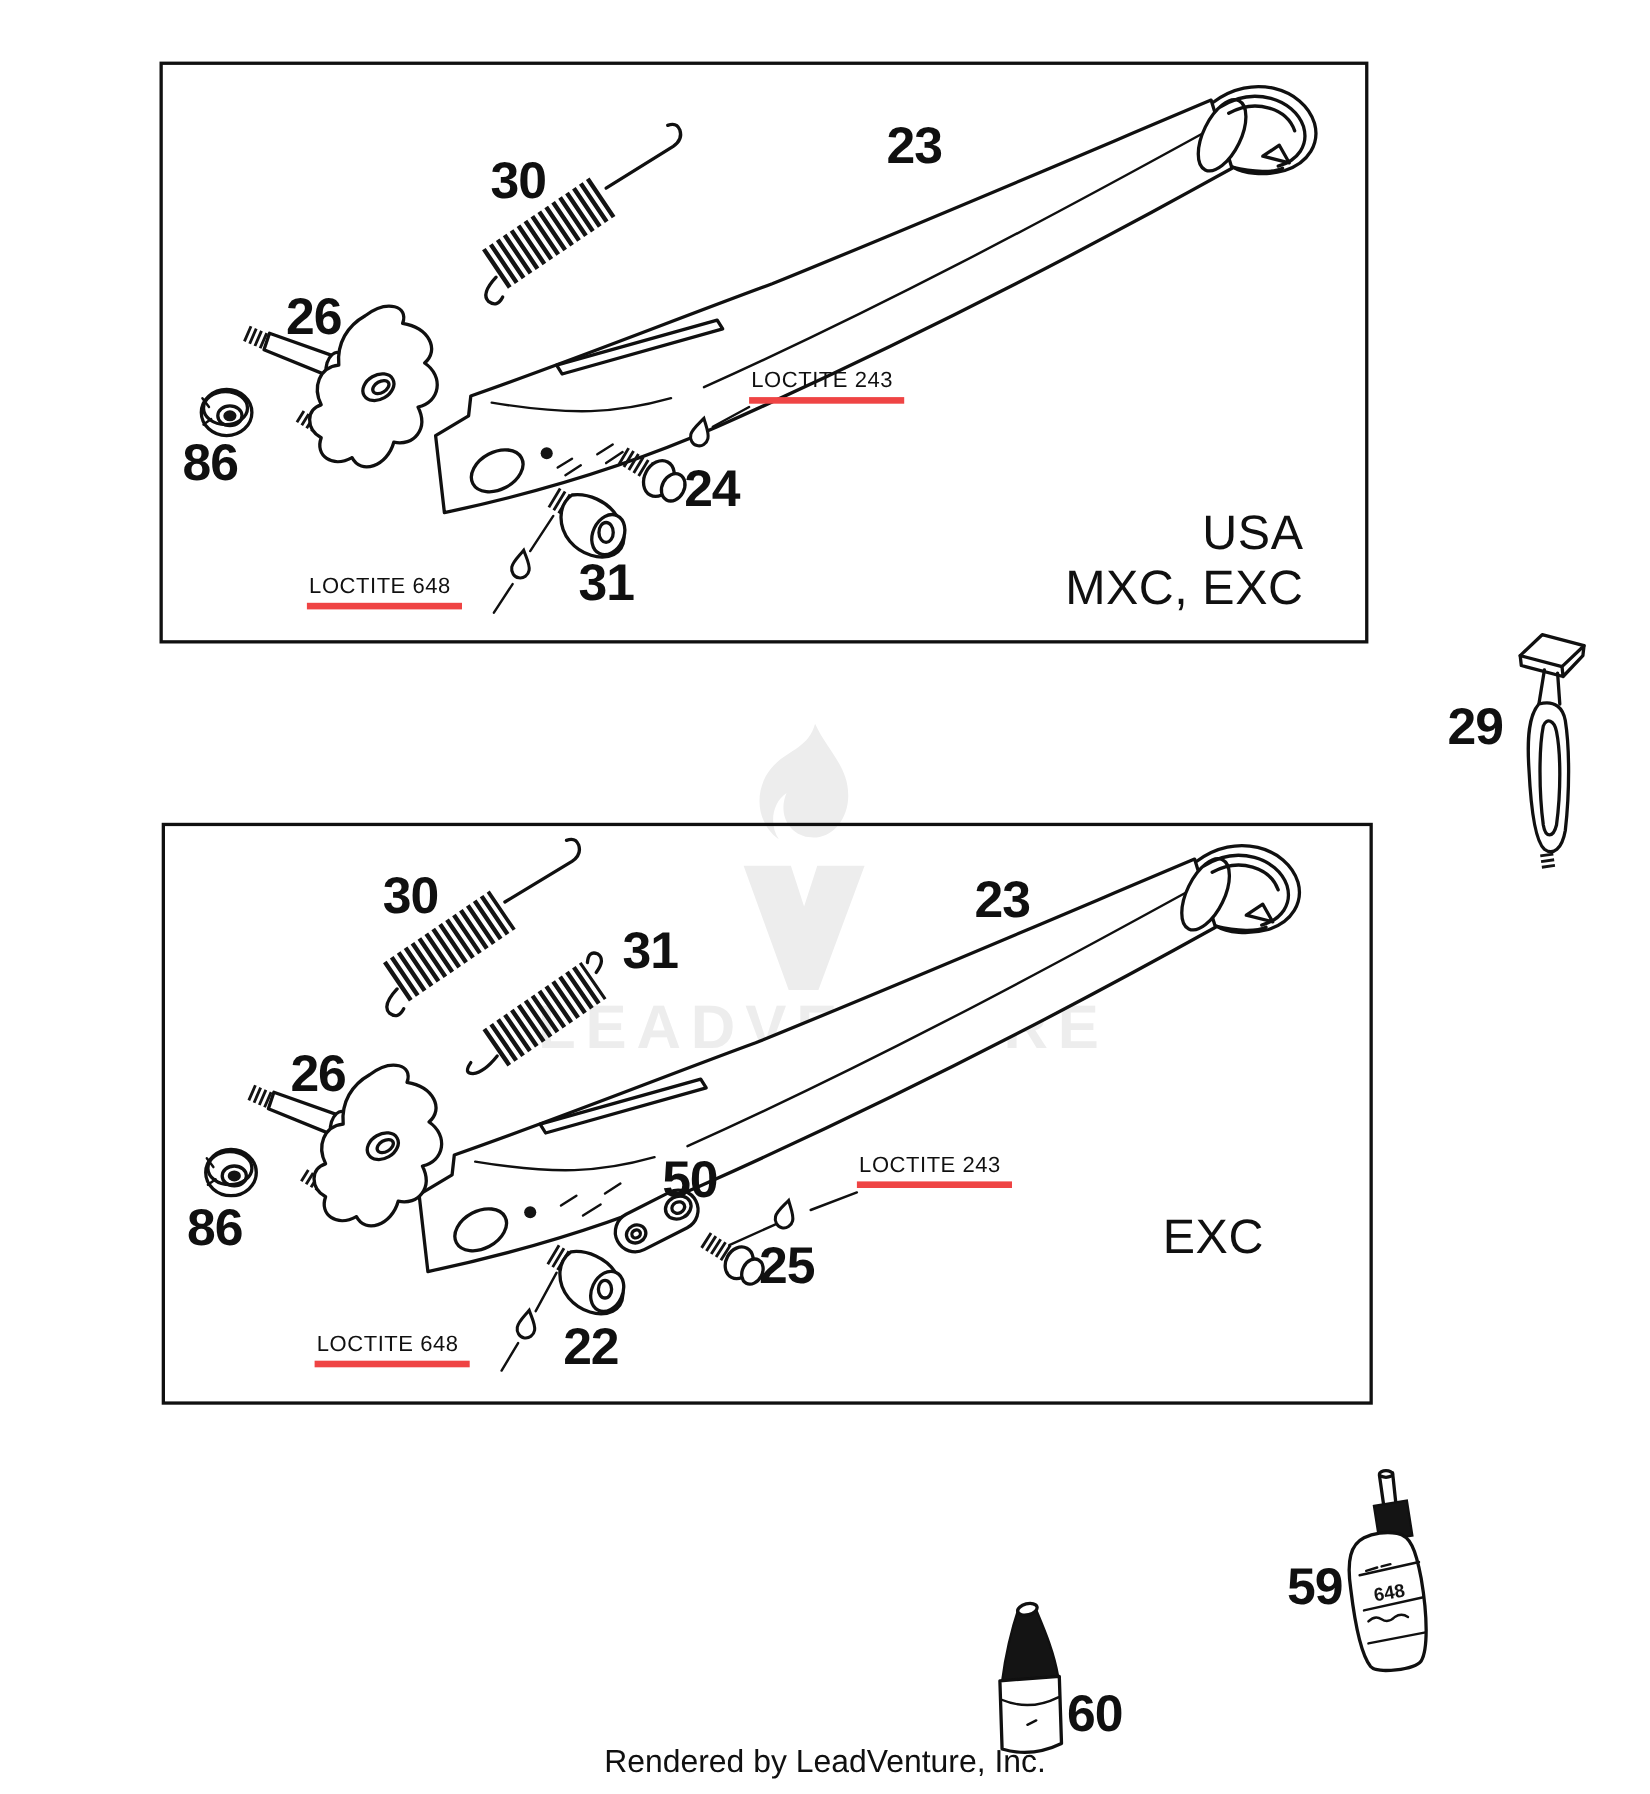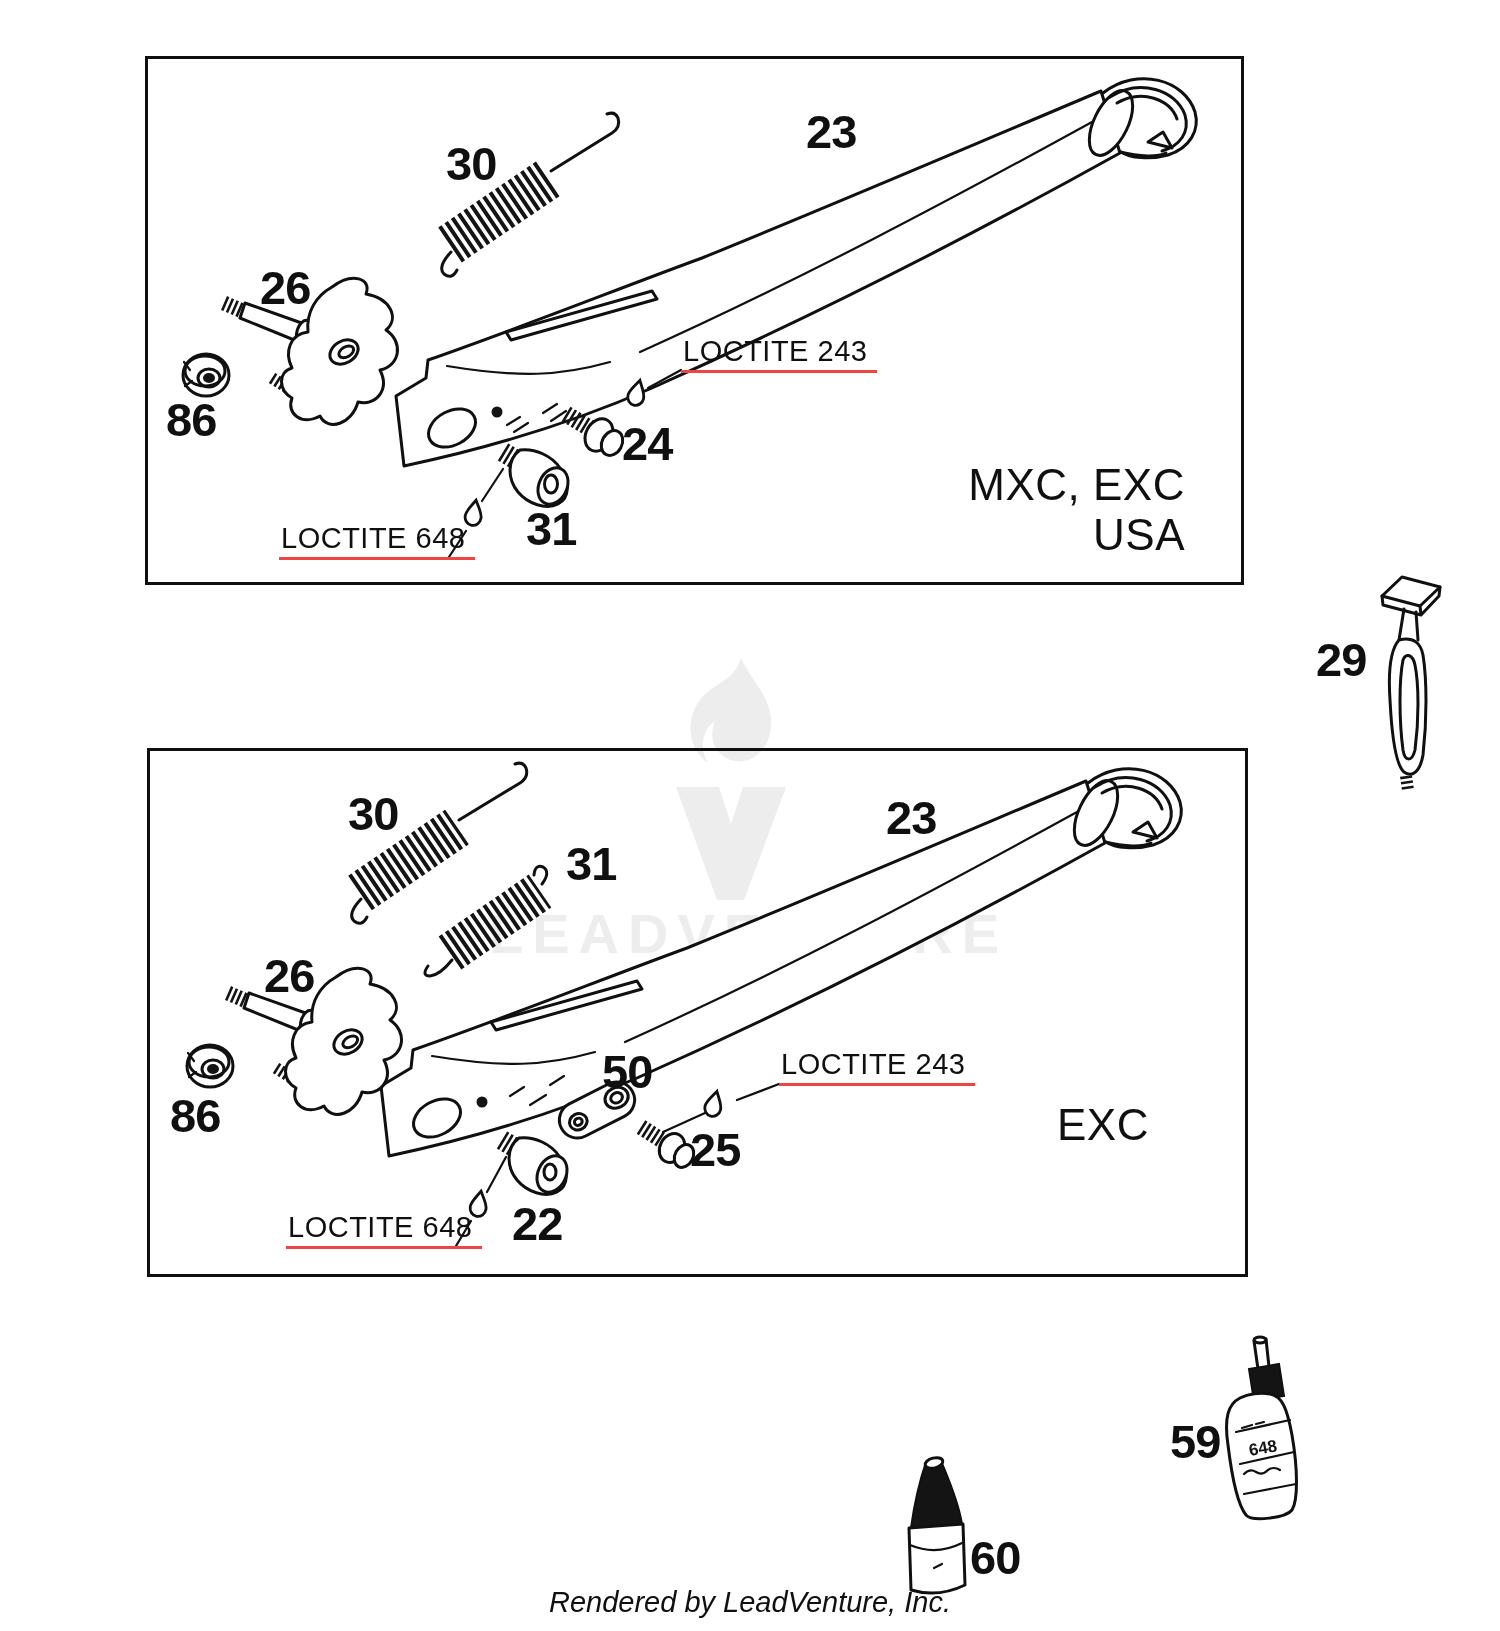--- a/index.html
+++ b/index.html
@@ -1,25 +1,25 @@
 <!DOCTYPE html>
 <html><head>
 <meta charset="utf-8">
 <style>
   html,body{margin:0;padding:0;background:#ffffff;}
   .stage{position:relative;width:1500px;height:1631px;background:#fff;
          font-family:"Liberation Sans",sans-serif;color:#101010;overflow:hidden;}
   .panel{position:absolute;border:3px solid #101010;box-sizing:border-box;background:transparent;}
   .num{position:absolute;font-weight:700;font-size:47px;letter-spacing:-1px;line-height:1;}
-  .note{position:absolute;font-size:29px;letter-spacing:.5px;line-height:1.08;
-        border-bottom:3px solid #ef4444;padding:0 10px 3px 2px;}
+  .note{position:absolute;font-size:20px;letter-spacing:.5px;line-height:1.08;
+        border-bottom:6px solid #ef4444;padding:0 10px 3px 2px;}
   .variant{position:absolute;font-size:44px;line-height:50px;text-align:right;letter-spacing:.5px;}
   .wm-text{position:absolute;left:489px;top:901px;font-weight:700;font-size:56px;
            letter-spacing:9px;color:#ededed;}
-  .credit{position:absolute;left:0;top:1586px;width:100%;text-align:center;font-size:29px;font-style:italic;}
+  .credit{position:absolute;left:0;top:1586px;width:100%;text-align:center;font-size:29px;}
   svg.art{position:absolute;left:0;top:0;}
   .ln{stroke:#101010;stroke-width:3;fill:none;stroke-linecap:round;stroke-linejoin:round;}
   .thin{stroke:#101010;stroke-width:2.2;fill:none;stroke-linecap:round;}
   .fw{fill:#ffffff;stroke:#101010;stroke-width:3;stroke-linejoin:round;}
   .fb{fill:#141414;stroke:#101010;stroke-width:2;}
   .coil{stroke:#141414;fill:none;stroke-dasharray:4 3.6;}
   .thr{stroke:#141414;fill:none;stroke-dasharray:2.6 2.6;}
 </style>
 </head>
 <body>
@@ -262,22 +262,22 @@
 
   <div class="num" style="left:446px;top:140px">30</div>
   <div class="num" style="left:806px;top:108px">23</div>
   <div class="num" style="left:260px;top:264px">26</div>
   <div class="num" style="left:166px;top:396px">86</div>
   <div class="num" style="left:622px;top:420px">24</div>
   <div class="num" style="left:526px;top:505px">31</div>
   <div class="note" style="left:681px;top:336px">LOCTITE 243</div>
   <div class="note" style="left:279px;top:523px">LOCTITE 648</div>
   <div class="variant" style="left:900px;top:460px;width:285px">
+    <div>USA</div>
     <div>MXC, EXC</div>
-    <div>USA</div>
   </div>
 
   <div class="num" style="left:348px;top:790px">30</div>
   <div class="num" style="left:566px;top:840px">31</div>
   <div class="num" style="left:886px;top:794px">23</div>
   <div class="num" style="left:264px;top:952px">26</div>
   <div class="num" style="left:170px;top:1092px">86</div>
   <div class="num" style="left:602px;top:1048px">50</div>
   <div class="num" style="left:690px;top:1126px">25</div>
   <div class="num" style="left:512px;top:1200px">22</div>

